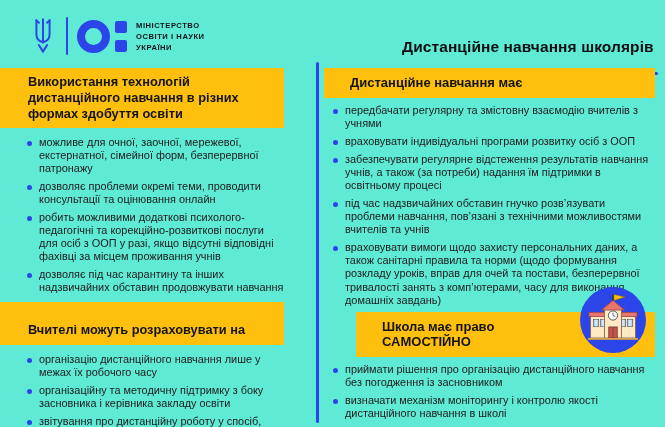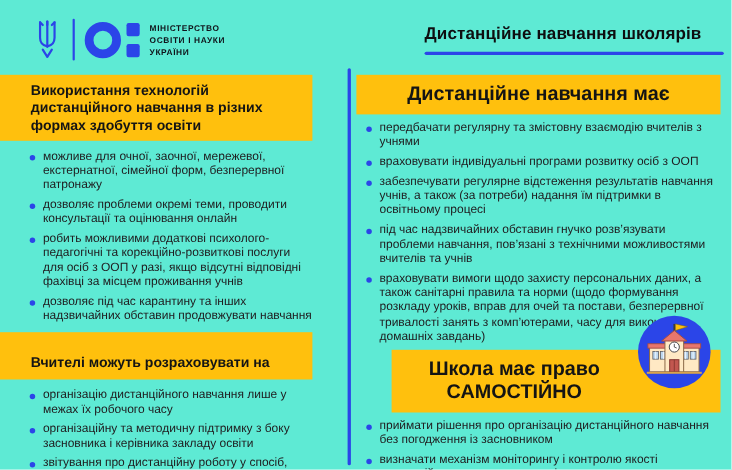--- a/index.html
+++ b/index.html
@@ -11,31 +11,31 @@
   .brand{position:absolute;left:29px;top:16px;display:flex;align-items:center;gap:9px;}
   .trident svg{display:block;}
   .brand-divider{width:2px;height:38px;background:#2b45e8;border-radius:1px;}
   .mon-logo{display:flex;gap:5px;height:33px;align-items:stretch;}
   .mon-ring{box-sizing:border-box;width:33px;height:33px;border:8px solid #2b45e8;border-radius:50%;}
   .mon-squares{display:flex;flex-direction:column;justify-content:space-between;padding:1px 0;}
   .mon-sq{width:12px;height:12px;background:#2b45e8;border-radius:2px;}
   .ministry{font-size:7.6px;font-weight:bold;letter-spacing:.55px;line-height:1.45;color:#10131a;}
   .ministry span{display:block;}
   .title-block{position:absolute;left:386px;top:22px;width:272px;}
-  .page-title{margin:0;font-size:15.5px;font-weight:bold;color:#0e0e10;letter-spacing:.1px;white-space:nowrap;}
+  .page-title{margin:16px;font-size:15.5px;font-weight:bold;color:#0e0e10;letter-spacing:.1px;white-space:nowrap;}
   .title-underline{height:3px;background:#2b45e8;margin-top:7px;border-radius:2px;}
   
   .divider-v{position:absolute;left:316px;top:62px;width:3px;height:361px;background:#2b45e8;border-radius:2px;}
   .col{position:absolute;top:62px;}
   .col-left{left:0;width:284px;}
   .col-right{left:324px;width:331px;}
   .band{background:#ffc00d;color:#141414;font-weight:bold;margin:0;}
   .band-l1{margin-top:6px;padding:6px 12px 6px 28px;font-size:12.8px;line-height:1.24;}
   .band-l2{margin-top:8px;padding:20px 12px 7px 28px;font-size:12.8px;line-height:1.2;}
-  .band-r{padding:7px 10px;font-size:18px;line-height:1.2;text-align:center;}
+  .band-r{padding:7px 26px;font-size:13px;line-height:1.2;}
   .band-r1{margin-top:6px;}
   .band-r2{margin-top:4px;padding-right:86px;margin-left:32px;}
   ul.bullets{list-style:none;margin:8px 0 0 0;padding:0;}
   .col-left ul.bullets{padding-left:27px;}
   .col-right ul.bullets{margin-top:6px;padding-left:9px;}
   ul.bullets li{display:flex;margin-bottom:5px;}
   .dot{flex:0 0 auto;width:5px;height:5px;border-radius:50%;background:#2b45e8;margin:5px 7px 0 0;}
   .li-text{font-size:10.9px;line-height:1.2;color:#202022;}
   .col-left .li-text{width:258px;}
   .col-right .li-text{width:306px;}

